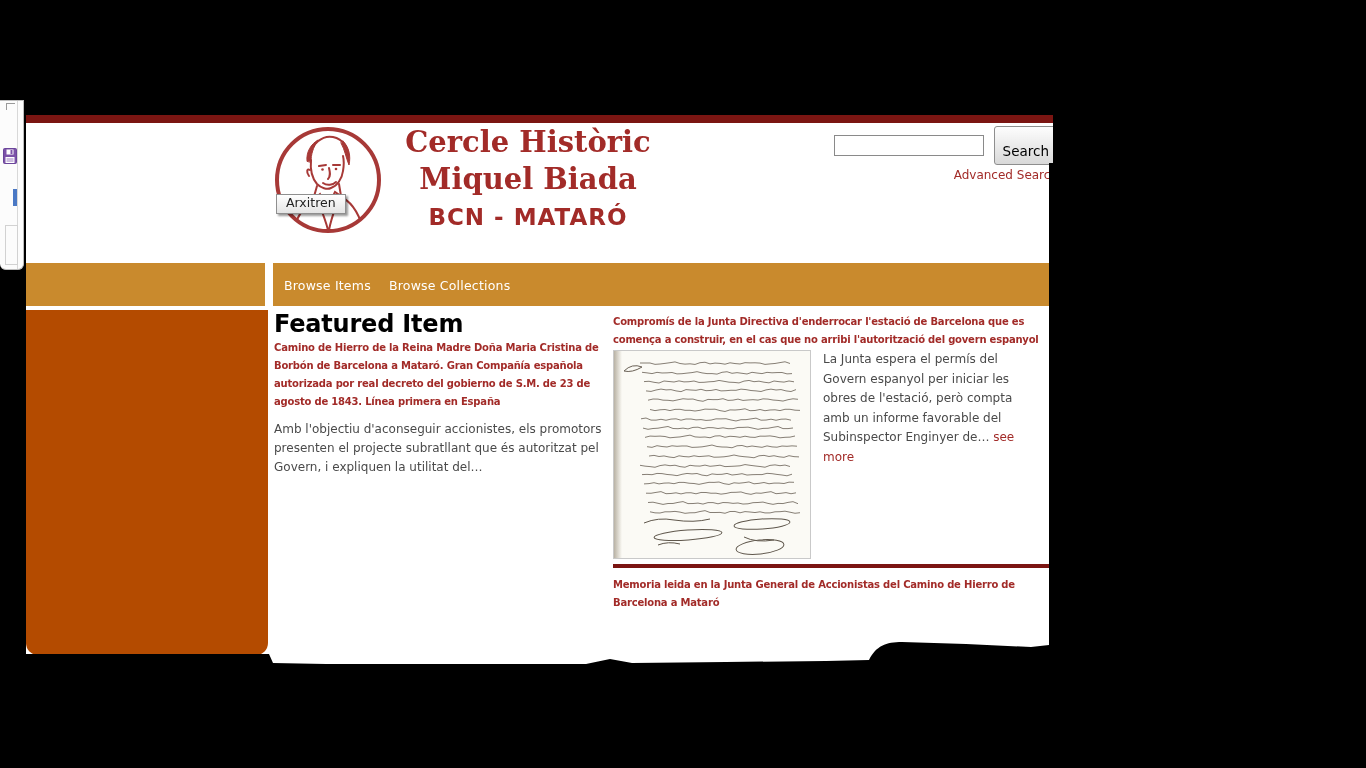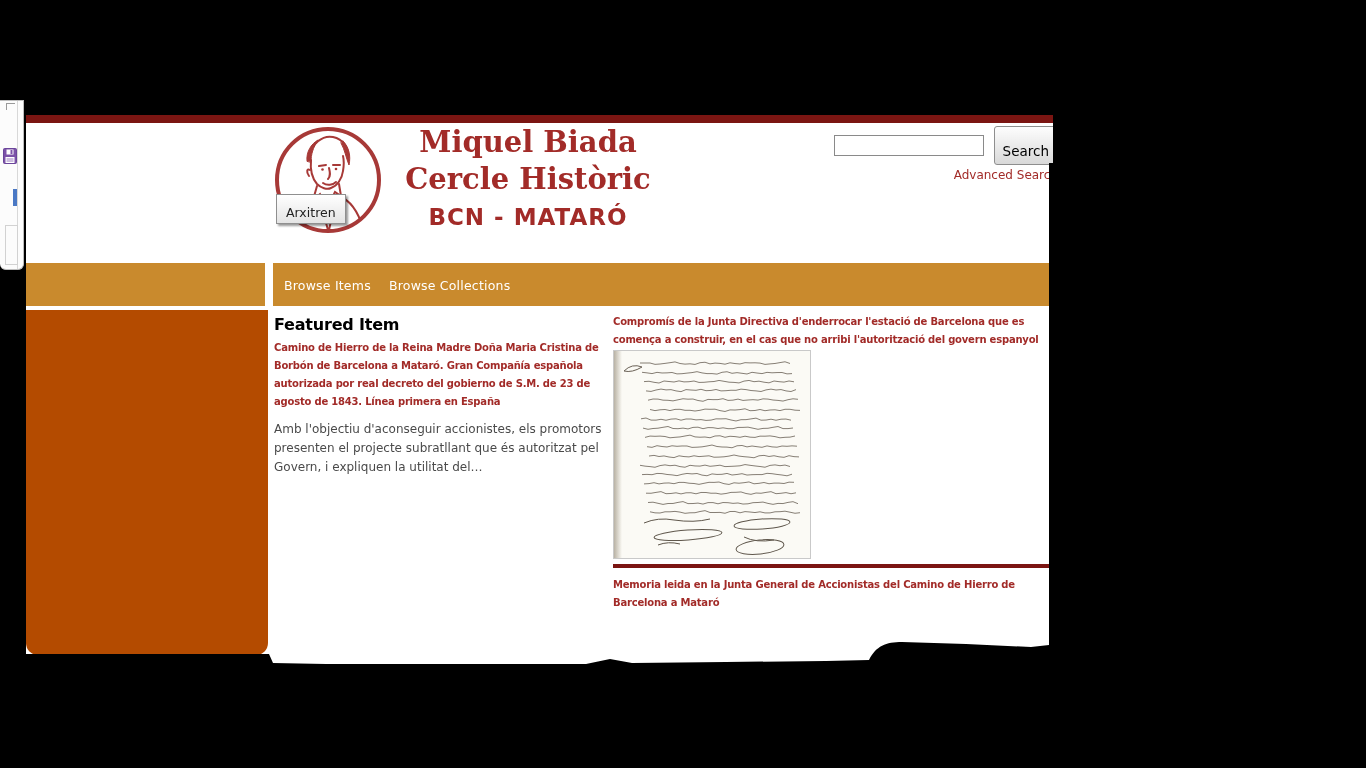--- a/index.html
+++ b/index.html
@@ -15,42 +15,42 @@
   .strip .graybox{position:absolute;left:5px;top:124px;width:11px;height:38px;border:1px solid #d2d2d2;}
   .strip .floppy{position:absolute;left:3px;top:47px;}
   
   .page{position:absolute;left:26px;top:115px;width:1032px;height:552px;background:#fff;overflow:hidden;}
   .topbar{position:absolute;left:0;top:0;width:1032px;height:8px;background:#7B1512;}
   
   .logo{position:absolute;left:247px;top:9px;width:110px;height:112px;}
   .site-title{position:absolute;left:350px;top:9px;width:304px;text-align:center;color:#A22B28;}
   .st-serif{font-family:"DejaVu Serif", serif;font-weight:bold;font-size:29px;line-height:37px;white-space:nowrap;}
   .st-sans{font-weight:bold;font-size:23px;line-height:38px;letter-spacing:1px;white-space:nowrap;}
-  .tooltip{position:absolute;left:250px;top:79px;padding:10px 9px 3px;font-size:12.5px;color:#222;
+  .tooltip{position:absolute;left:250px;top:79px;padding:0 9px 3px;font-size:12.5px;color:#222;
            background:linear-gradient(#ffffff,#e4e4e4);border:1px solid #8f8f8f;
            box-shadow:2px 2px 2px rgba(0,0,0,.4);white-space:nowrap;}
   .searchbar{position:absolute;top:11px;right:0;width:240px;text-align:right;}
   .searchbar input{width:150px;height:21px;box-sizing:border-box;border:1px solid #8a8a8a;
                    padding:0 3px;font-size:13px;vertical-align:middle;font-family:inherit;}
   .searchbar button{margin-left:5px;height:39px;padding:16px 8px;font-size:13.5px;color:#000;
                     border:1px solid #8e8e8e;border-radius:3px;background:linear-gradient(#fdfdfd,#d9d9d9);
                     vertical-align:middle;font-family:inherit;cursor:pointer;}
   .adv{display:block;margin-top:3px;font-size:12px;color:#A22B28;text-decoration:none;cursor:pointer;}
   
   .nav-left{position:absolute;left:0;top:148px;width:239px;height:43px;background:#C98A2D;}
   .nav-main{position:absolute;left:247px;top:148px;width:850px;height:43px;background:#C98A2D;
             line-height:43px;padding-left:11px;box-sizing:border-box;}
   .nav-main a{color:#fff;font-size:12.5px;letter-spacing:.2px;text-decoration:none;margin-right:13px;cursor:pointer;}
   
   .sidebar{position:absolute;left:0;top:195px;width:242px;height:345px;background:#B44B00;
            border-radius:0 0 12px 12px;}
   
   .col-featured{position:absolute;left:248px;top:198px;width:330px;}
   .col-recent{position:absolute;left:587px;top:198px;width:445px;}
-  h2.sec{margin:0 0 3px 0;font-size:16px;line-height:23px;color:#000;letter-spacing:-.2px;
+  h2.sec{margin:0 0 3px 0;font-size:24px;line-height:23px;color:#000;letter-spacing:-.2px;
          font-weight:bold;}
   a.item-title{display:block;color:#A22B28;font-weight:bold;font-size:10px;line-height:18px;
                letter-spacing:-.2px;text-decoration:none;cursor:pointer;}
   .excerpt{margin:9px 0 0 0;font-size:12px;line-height:19px;color:#4a4a4a;}
   .recent-row{display:flex;margin-top:1px;}
   .thumb{width:196px;height:207px;border:1px solid #c9c9c9;background:#FBFAF5;flex:none;cursor:pointer;}
   .recent-excerpt{margin:0 0 0 12px;width:212px;font-size:12px;line-height:19.5px;color:#4a4a4a;}
   a.see-more{color:#A22B28;text-decoration:none;cursor:pointer;}
   .divider{height:4px;background:#7B1512;margin-top:5px;}
   .title2{margin-top:8px;}
@@ -107,22 +107,22 @@
           <path d="M40,76 L47,70 L52,79 M68,72 L62,68 L57,78"></path>
           <path d="M54,81 L40,74 L42,88 Z M56,81 L70,73 L68,87 Z"></path>
           <rect x="51" y="77" width="7" height="8" rx="1"></rect>
           <path d="M20,106 C26,87 36,77 44,74 M90,104 C84,84 74,75 66,72"></path>
           <path d="M44,75 C48,85 52,94 55,106 M66,73 C62,85 58,95 56,106"></path>
         </g>
       </svg>
     </div>
 
     <div class="site-title">
+      <div class="st-serif">Cercle Històric</div>
       <div class="st-serif">Miquel Biada</div>
-      <div class="st-serif">Cercle Històric</div>
       <div class="st-sans">BCN - MATARÓ</div>
     </div>
 
     <div class="tooltip">Arxitren</div>
 
     <div class="searchbar">
       <input type="text" value="" style="">
       <button>Search</button>
       <a class="adv">Advanced Search</a>
     </div>
@@ -177,20 +177,24 @@
             <g stroke="#5f574c" fill="none" stroke-width="1">
               <path d="M30,172 q14,-6 30,-3 q20,3 36,-1"></path>
               <ellipse cx="74" cy="184" rx="34" ry="5" transform="rotate(-4 74 184)"></ellipse>
               <ellipse cx="148" cy="173" rx="28" ry="5" transform="rotate(-4 148 173)"></ellipse>
               <path d="M44,194 q10,-4 22,-1"></path>
               <ellipse cx="146" cy="196" rx="24" ry="7" transform="rotate(-6 146 196)"></ellipse>
               <path d="M130,186 q12,6 30,3"></path>
             </g>
           </svg>
         </div>
+        <p class="recent-excerpt">
+          <span>La Junta espera el permís del Govern espanyol per iniciar les obres de l'estació, però compta amb un informe favorable del Subinspector Enginyer de…</span>
+          <a class="see-more">see more</a>
+        </p>
       </div>
       <div class="divider"></div>
       <a class="item-title title2">Memoria leida en la Junta General de Accionistas del Camino de Hierro de Barcelona a Mataró</a>
     </div>
 
     <div class="mask-r1"></div>
     <div class="mask-r2"></div>
     <svg class="mask-bottom" viewBox="0 0 1032 37" preserveAspectRatio="none">
       <path d="M0,37 L0,24 L243,24 L247,33 L300,34 L560,34 L584,29 L606,33 L700,32 L800,31 L843,30
                C850,16 860,12 876,12 L940,14 L1005,17 L1032,14 L1032,37 Z" fill="#000"></path>

